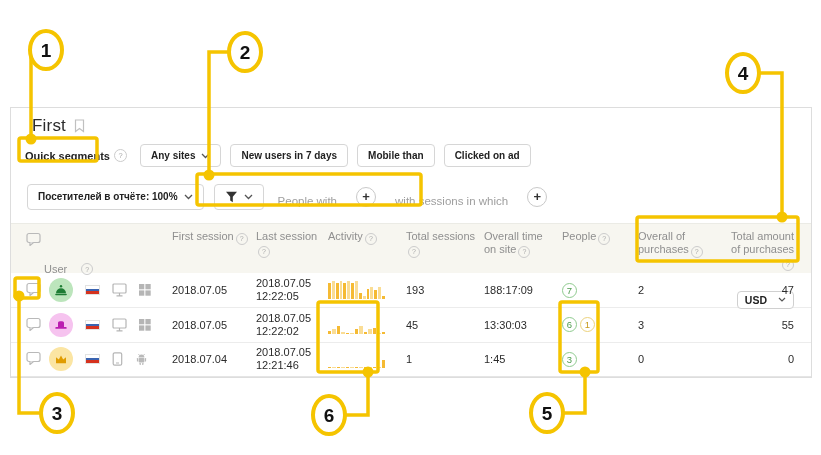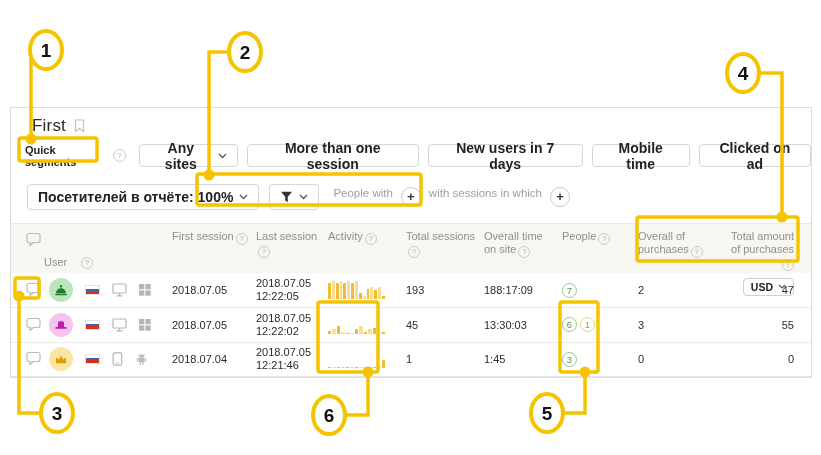--- a/index.html
+++ b/index.html
@@ -10,45 +10,45 @@
   .panel{position:absolute;left:10px;top:107px;width:802px;height:271px;
     box-sizing:border-box;border:1px solid #ddd;background:#fff;}
 
   .title-row{display:flex;align-items:center;gap:8px;padding:8px 0 0 21px;}
   .title-row h1{margin:0;font-size:17px;font-weight:400;color:#2b2b2b;letter-spacing:.2px;}
 
   .seg-row{display:flex;align-items:center;gap:9px;margin-top:8px;padding-left:14px;height:23px;}
   .qs-label{display:flex;align-items:center;gap:4px;font-size:11px;font-weight:700;color:#222;margin-right:4px;}
   .btn{display:inline-flex;align-items:center;gap:6px;height:23px;padding:0 10px;
     background:#fff;border:1px solid #d6d6d6;border-radius:4px;
-    font-family:"Liberation Sans",sans-serif;font-size:14px;font-weight:700;color:#222;cursor:pointer;}
+    font-family:"Liberation Sans",sans-serif;font-size:10px;font-weight:700;color:#222;cursor:pointer;}
   .q{display:inline-flex;align-items:center;justify-content:center;width:11px;height:11px;
     border:1px solid #ccc;border-radius:50%;font-size:7.5px;font-weight:400;color:#aaa;flex:none;}
 
   .ctl-row{display:flex;align-items:center;margin-top:16px;padding-left:16px;height:27px;}
   .btn.tall{height:26px;font-weight:700;}
   .filter-btn{margin-left:10px;}
-  .builder{display:flex;align-items:flex-start;gap:8px;margin-left:14px;
+  .builder{display:flex;align-items:flex-end;gap:19px;margin-left:14px;
     font-size:11.5px;color:#9e9e9e;}
   .plus{display:inline-flex;align-items:center;justify-content:center;width:20px;height:20px;
     border:1px solid #c9c9c9;border-radius:50%;background:#fff;
     font-size:13px;font-weight:700;color:#333;line-height:1;cursor:pointer;padding:0 0 1px 0;}
 
   
   .grid{display:grid;grid-template-columns:24px 120px 84px 72px 78px 78px 78px 76px 84px 1fr;
     padding-left:9px;box-sizing:border-box;}
   .thead{margin-top:13px;height:50px;background:#f7f6f0;border-top:1px solid #ebebe5;
     font-size:11px;color:#8f8f8f;}
   .thead>div{padding:6px 0 0 8px;line-height:13px;}
   .thead .c-bubble{padding-left:6px;padding-top:8px;}
   .thead .c-user{padding-left:0;}
   .hlbl{display:inline;text-align:right;}
   .thead .q{width:10px;height:10px;font-size:7px;margin-left:2px;vertical-align:-1px;display:inline-flex;}
   .c-amount{text-align:right;padding-right:17px !important;}
-  .usd-btn{display:inline-flex;align-items:center;gap:5px;height:18px;margin-top:7px;padding:8px 7px;
+  .usd-btn{display:inline-flex;align-items:center;gap:11px;height:18px;margin-top:20px;padding:8px 7px;
     border:1px solid #d0d0d0;border-radius:4px;background:#fff;
     font-size:10.5px;font-weight:700;color:#222;cursor:pointer;}
 
   .row{height:34.3px;align-items:center;border-top:1px solid #ececec;font-size:11px;color:#2b2b2b;}
   .row:first-of-type{border-top:none;}
   .row>div{padding-left:8px;}
   .rows-wrap{border-bottom:1px solid #e5e5e5;}
   .c-bubble{padding-left:6px !important;}
   .c-user{padding-left:0 !important;display:flex;align-items:center;gap:12px;}
   .c-user .avatar{margin-left:5px;}
@@ -101,27 +101,24 @@
       </span>
       <button class="btn">
         <span>Any sites</span>
         <span class="ico">
             <svg width="9" height="6" viewBox="0 0 9 6">
               <path d="M1 1l3.5 3.5L8 1" fill="none" stroke="#555" stroke-width="1.3"></path>
             </svg>
           </span>
       </button>
       <button class="btn">
-          <span>More than one session</span>
-        </button>
-      <button class="btn">
           <span>New users in 7 days</span>
         </button>
       <button class="btn">
-          <span>Mobile time</span>
+          <span>Mobile than</span>
         </button>
       <button class="btn">
           <span>Clicked on ad</span>
         </button>
     </div>
 
     <div class="ctl-row">
       <button class="btn tall">
         <span>Посетителей в отчёте: 100%</span>
         <span class="ico">

